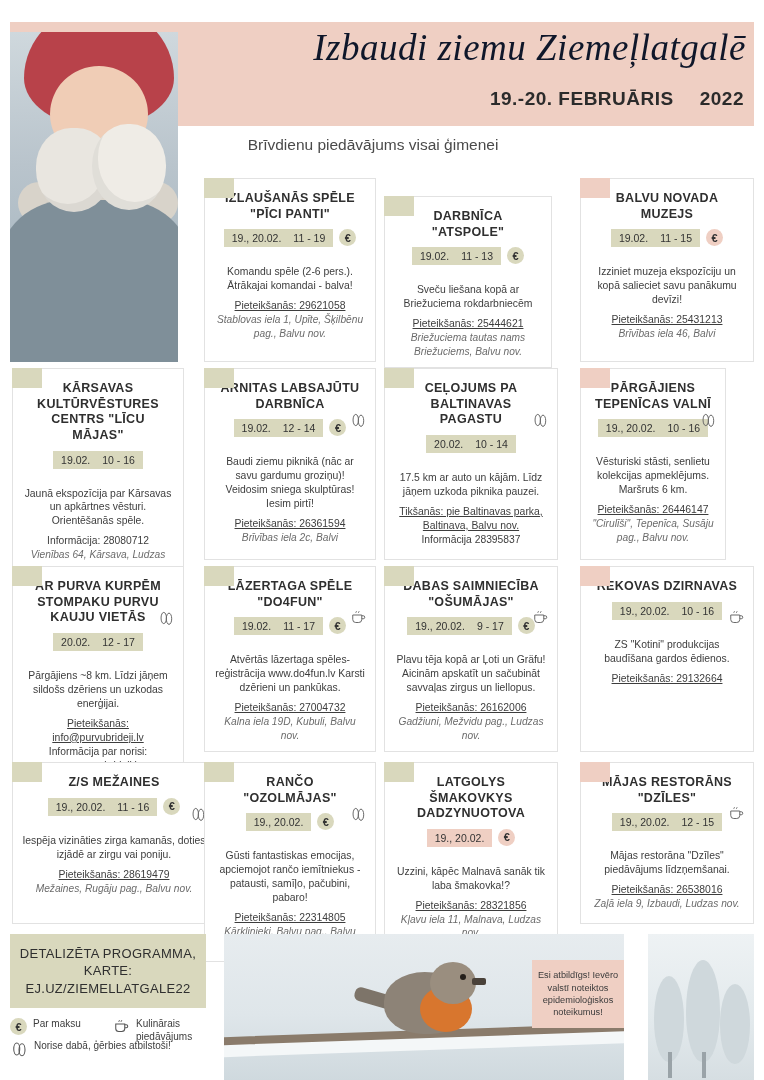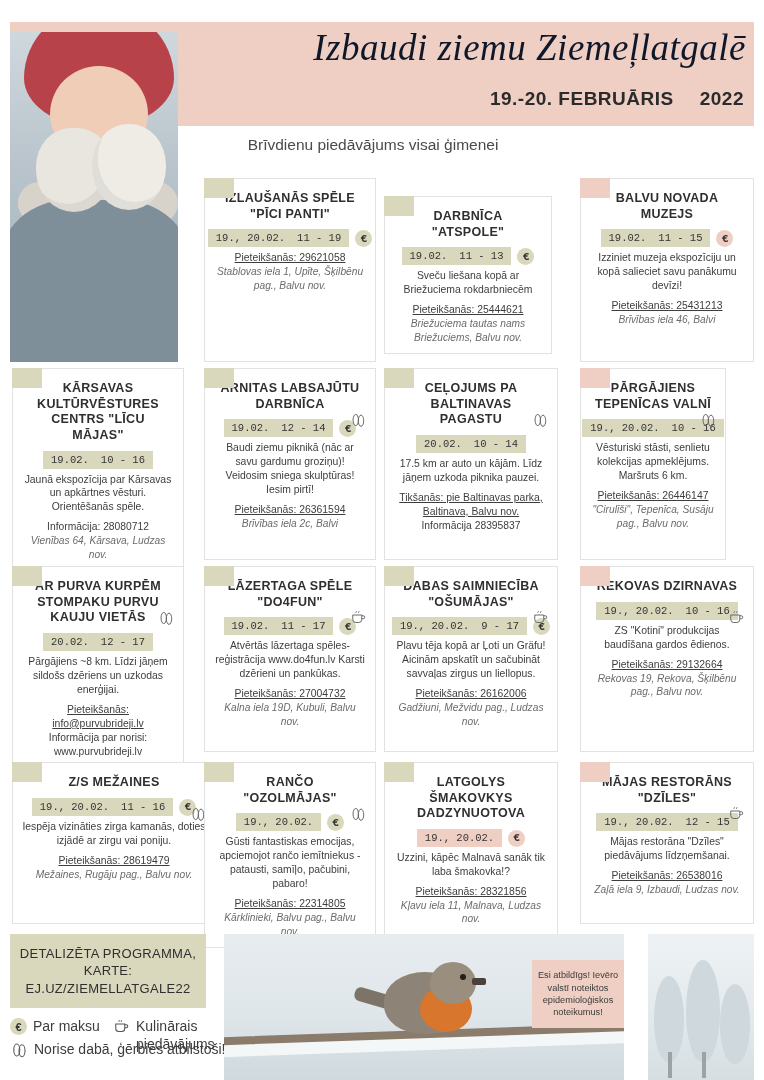--- a/index.html
+++ b/index.html
@@ -97,22 +97,22 @@
     position:absolute; top:-1px; left:-1px; width:30px; height:20px;
   }
   .card .tab.beige { background:#d9d8bd; }
   .card .tab.pink { background:#efcfc3; }
   .card-title {
     font-size:12.5px; font-weight:bold; color:#2f2f2f;
     line-height:1.25; margin:2px 4px 7px 4px; letter-spacing:.3px;
     text-transform:uppercase;
   }
   .chiprow {
-    display:flex; align-items:flex-end; justify-content:center; gap:6px;
-    margin-bottom:4px; position:relative;font-family:Liberation Mono, monospace;
+    display:flex; align-items:flex-start; justify-content:center; gap:6px;
+    margin-bottom:18px; position:relative;
   }
   .chip {
     font-size:10.5px; color:#333; padding:3px 8px; white-space:nowrap;
     display:flex; gap:12px; align-items:center;
   }
   .chip.beige { background:#d9d8bd; }
   .chip.pink { background:#efcfc3; }
   .euro {
     width:17px; height:17px; border-radius:50%;
     background:#d9d8bd; color:#333; font-size:11px; font-weight:bold;
@@ -141,21 +141,21 @@
     background:#d9d8bd;
     display:flex; align-items:center; justify-content:center;
     text-align:center;
   }
   .footer-left-txt {
     font-size:13px; font-weight:normal; color:#2f2f2f; line-height:1.35;
     letter-spacing:.3px; padding:0 6px;
   }
   .legend { position:absolute; left:10px; top:1018px; width:300px; }
   .legend-row { display:flex; align-items:flex-start; gap:6px; margin-bottom:5px; }
-  .legend-txt { font-size:14px; line-height:1.25; color:#3d3d3d; }
+  .legend-txt { font-size:10px; line-height:1.25; color:#3d3d3d; }
   .legend-col2 { position:absolute; left:112px; top:1018px; width:120px; }
 
   .photo-bird {
     position:absolute; left:224px; top:934px; width:400px; height:146px;
     overflow:hidden;
     background:linear-gradient(180deg,#e7ecef 0%, #dfe6ea 55%, #cfd9de 100%);
   }
   .photo-bird .branch {
     position:absolute; left:-10px; top:96px; width:430px; height:9px;
     background:#8a7b6b; transform:rotate(-2deg); border-radius:4px;
@@ -232,20 +232,21 @@
       <div class="card" style="left: 204px; top: 178px; width: 172px; min-height: 184px;">
         <div class="tab beige"></div>
         <div class="card-title">IZLAUŠANĀS SPĒLE "PĪCI PANTI"</div>
         <div class="chiprow">
           <span class="chip beige">
             <span>19., 20.02.</span>
             <span>11 - 19</span>
           </span>
           <span class="euro ">€</span>
         </div>
+        <div class="desc">Komandu spēle (2-6 pers.). Ātrākajai komandai - balva!</div>
         <div class="contact"><span class="u">Pieteikšanās: 29621058</span></div>
         <div class="addr">Stablovas iela 1, Upīte, Šķilbēnu pag., Balvu nov.</div>
       </div>
       <div class="card" style="left: 384px; top: 196px; width: 168px; min-height: 156px;">
         <div class="tab beige"></div>
         <div class="card-title">DARBNĪCA "ATSPOLE"</div>
         <div class="chiprow">
           <span class="chip beige">
             <span>19.02.</span>
             <span>11 - 13</span>
@@ -418,21 +419,20 @@
         <div class="tab pink"></div>
         <div class="card-title">REKOVAS DZIRNAVAS</div>
         <div class="chiprow">
           <span class="chip beige">
             <span>19., 20.02.</span>
             <span>10 - 16</span>
           </span>
         </div>
         <div class="desc">ZS "Kotini" produkcijas baudīšana gardos ēdienos.</div>
         <div class="contact"><span class="u">Pieteikšanās: 29132664</span></div>
-        <div class="addr">Rekovas 19, Rekova, Šķilbēnu pag., Balvu nov.</div>
         <div class="iconcol">
           <span class="ico">
             <svg width="18" height="18" viewBox="0 0 24 24" fill="none" stroke="#666" stroke-width="1.3">
               <path d="M5 8h12v6a4 4 0 0 1-4 4H9a4 4 0 0 1-4-4V8z"></path>
               <path d="M17 9h2a2 2 0 0 1 0 4h-2"></path>
               <path d="M9 5c0-1 1-1 1-2M12.5 5c0-1 1-1 1-2"></path>
             </svg>
           </span>
         </div>
       </div>

